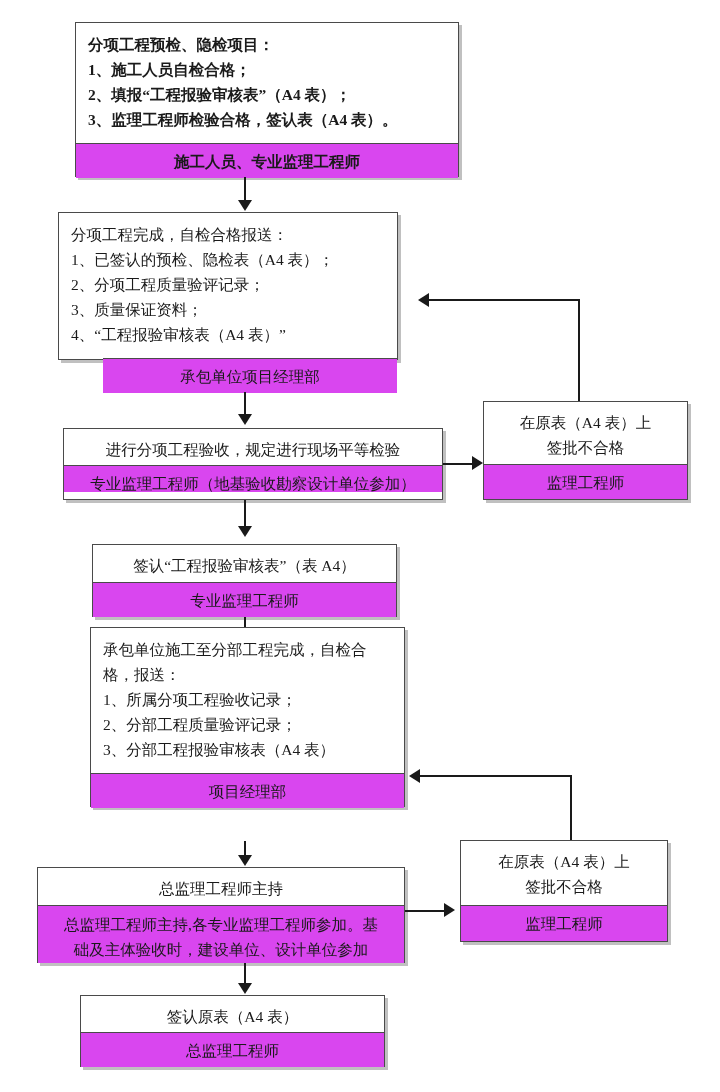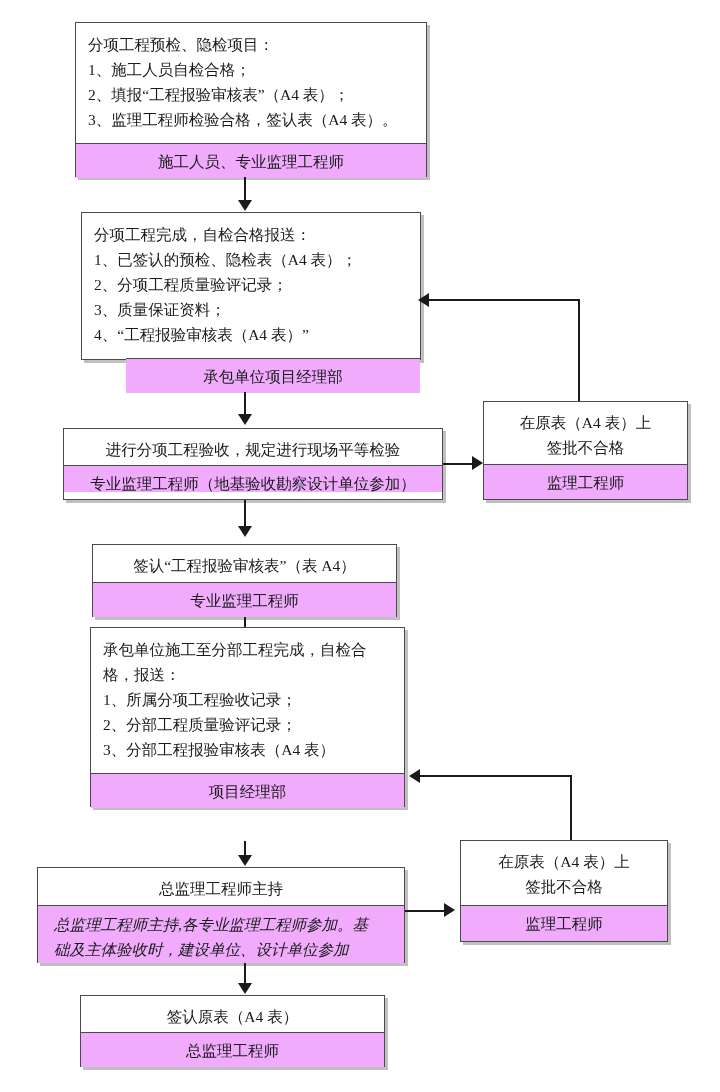--- a/index.html
+++ b/index.html
@@ -34,31 +34,30 @@
     font-size: 15.5px;
     line-height: 1.62;
   }
   .node .body.center {
     text-align: center;
     padding: 8px 10px;
   }
   .node .role {
     box-sizing: border-box;
     border-top: 1px solid #4a4a4a;
-    background: #f0abfc;
+    background: #d946ef;
     text-align: center;
     font-size: 15.5px;
     line-height: 1.5;
     padding: 6px 8px;
   }
   .node .role.tall {
     padding: 7px 16px;
-    text-align: left;
+    text-align: center;
     line-height: 1.6;
-    font-style: italic;
   }
   .line-item { white-space: nowrap; }
 
   
   .vline {
     position: absolute;
     width: 0;
     border-left: 2px solid #1a1a1a;
   }
   .hline {
@@ -86,34 +85,34 @@
     border-top: 7px solid transparent;
     border-bottom: 7px solid transparent;
     border-right: 11px solid #1a1a1a;
   }
 </style>
 </head>
 <body>
 
 <div id="canvas">
 
-  <div class="node" style="left:75px; top:22px; width:352px; height:155px;">
+  <div class="node" style="left:75px; top:22px; width:384px; height:155px;font-weight:bold;">
     <div class="body" style="height:120px;">
       <div class="line-item">分项工程预检、隐检项目：</div>
       <div class="line-item">1、施工人员自检合格；</div>
       <div class="line-item">2、填报“工程报验审核表”（A4 表）；</div>
       <div class="line-item">3、监理工程师检验合格，签认表（A4 表）。</div>
     </div>
     <div class="role" style="height:35px;">施工人员、专业监理工程师</div>
   </div>
 
   <div class="vline" style="left:244px; top:177px; height:28px;"></div>
   <div class="arrow-down" style="left:238px; top:200px;"></div>
 
-  <div class="node" style="left:81px; top:212px; width:340px; height:148px;">
+  <div class="node" style="left:58px; top:212px; width:340px; height:148px;">
     <div class="body" style="height:145px;">
       <div class="line-item">分项工程完成，自检合格报送：</div>
       <div class="line-item">1、已签认的预检、隐检表（A4 表）；</div>
       <div class="line-item">2、分项工程质量验评记录；</div>
       <div class="line-item">3、质量保证资料；</div>
       <div class="line-item">4、“工程报验审核表（A4 表）”</div>
     </div>
     <div class="role" style="height:35px;margin-left:44px;">承包单位项目经理部</div>
   </div>
 

